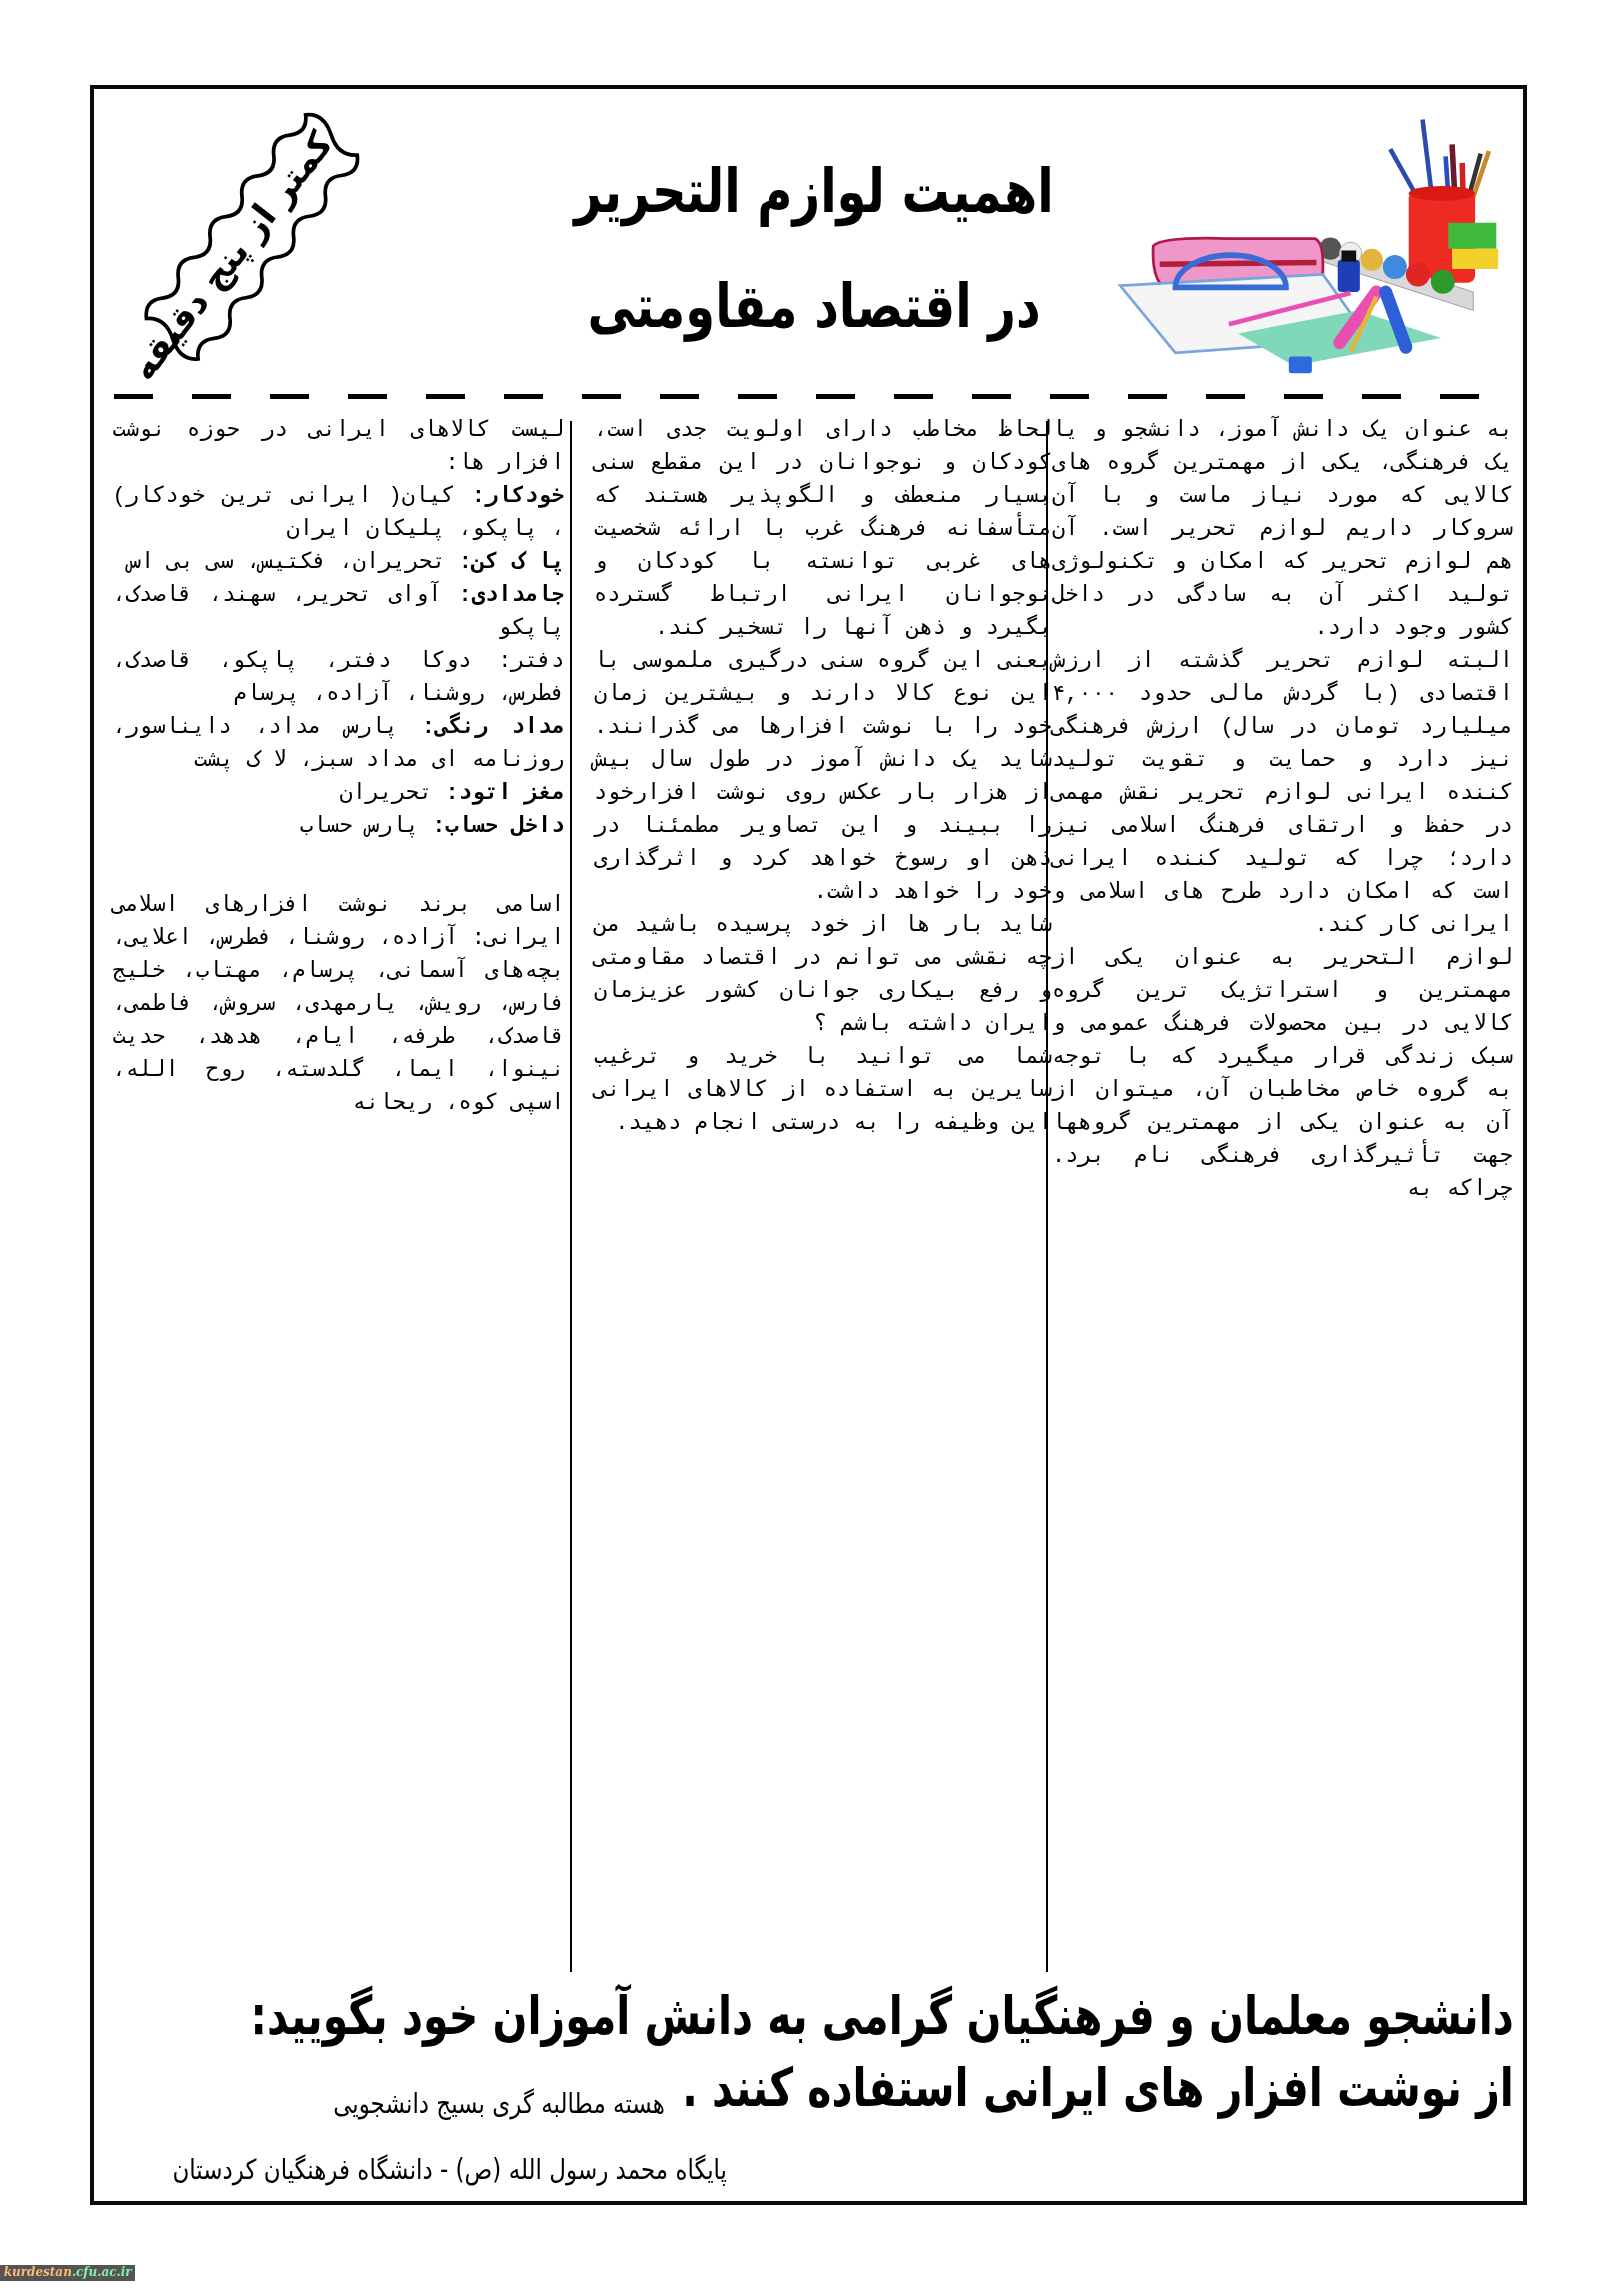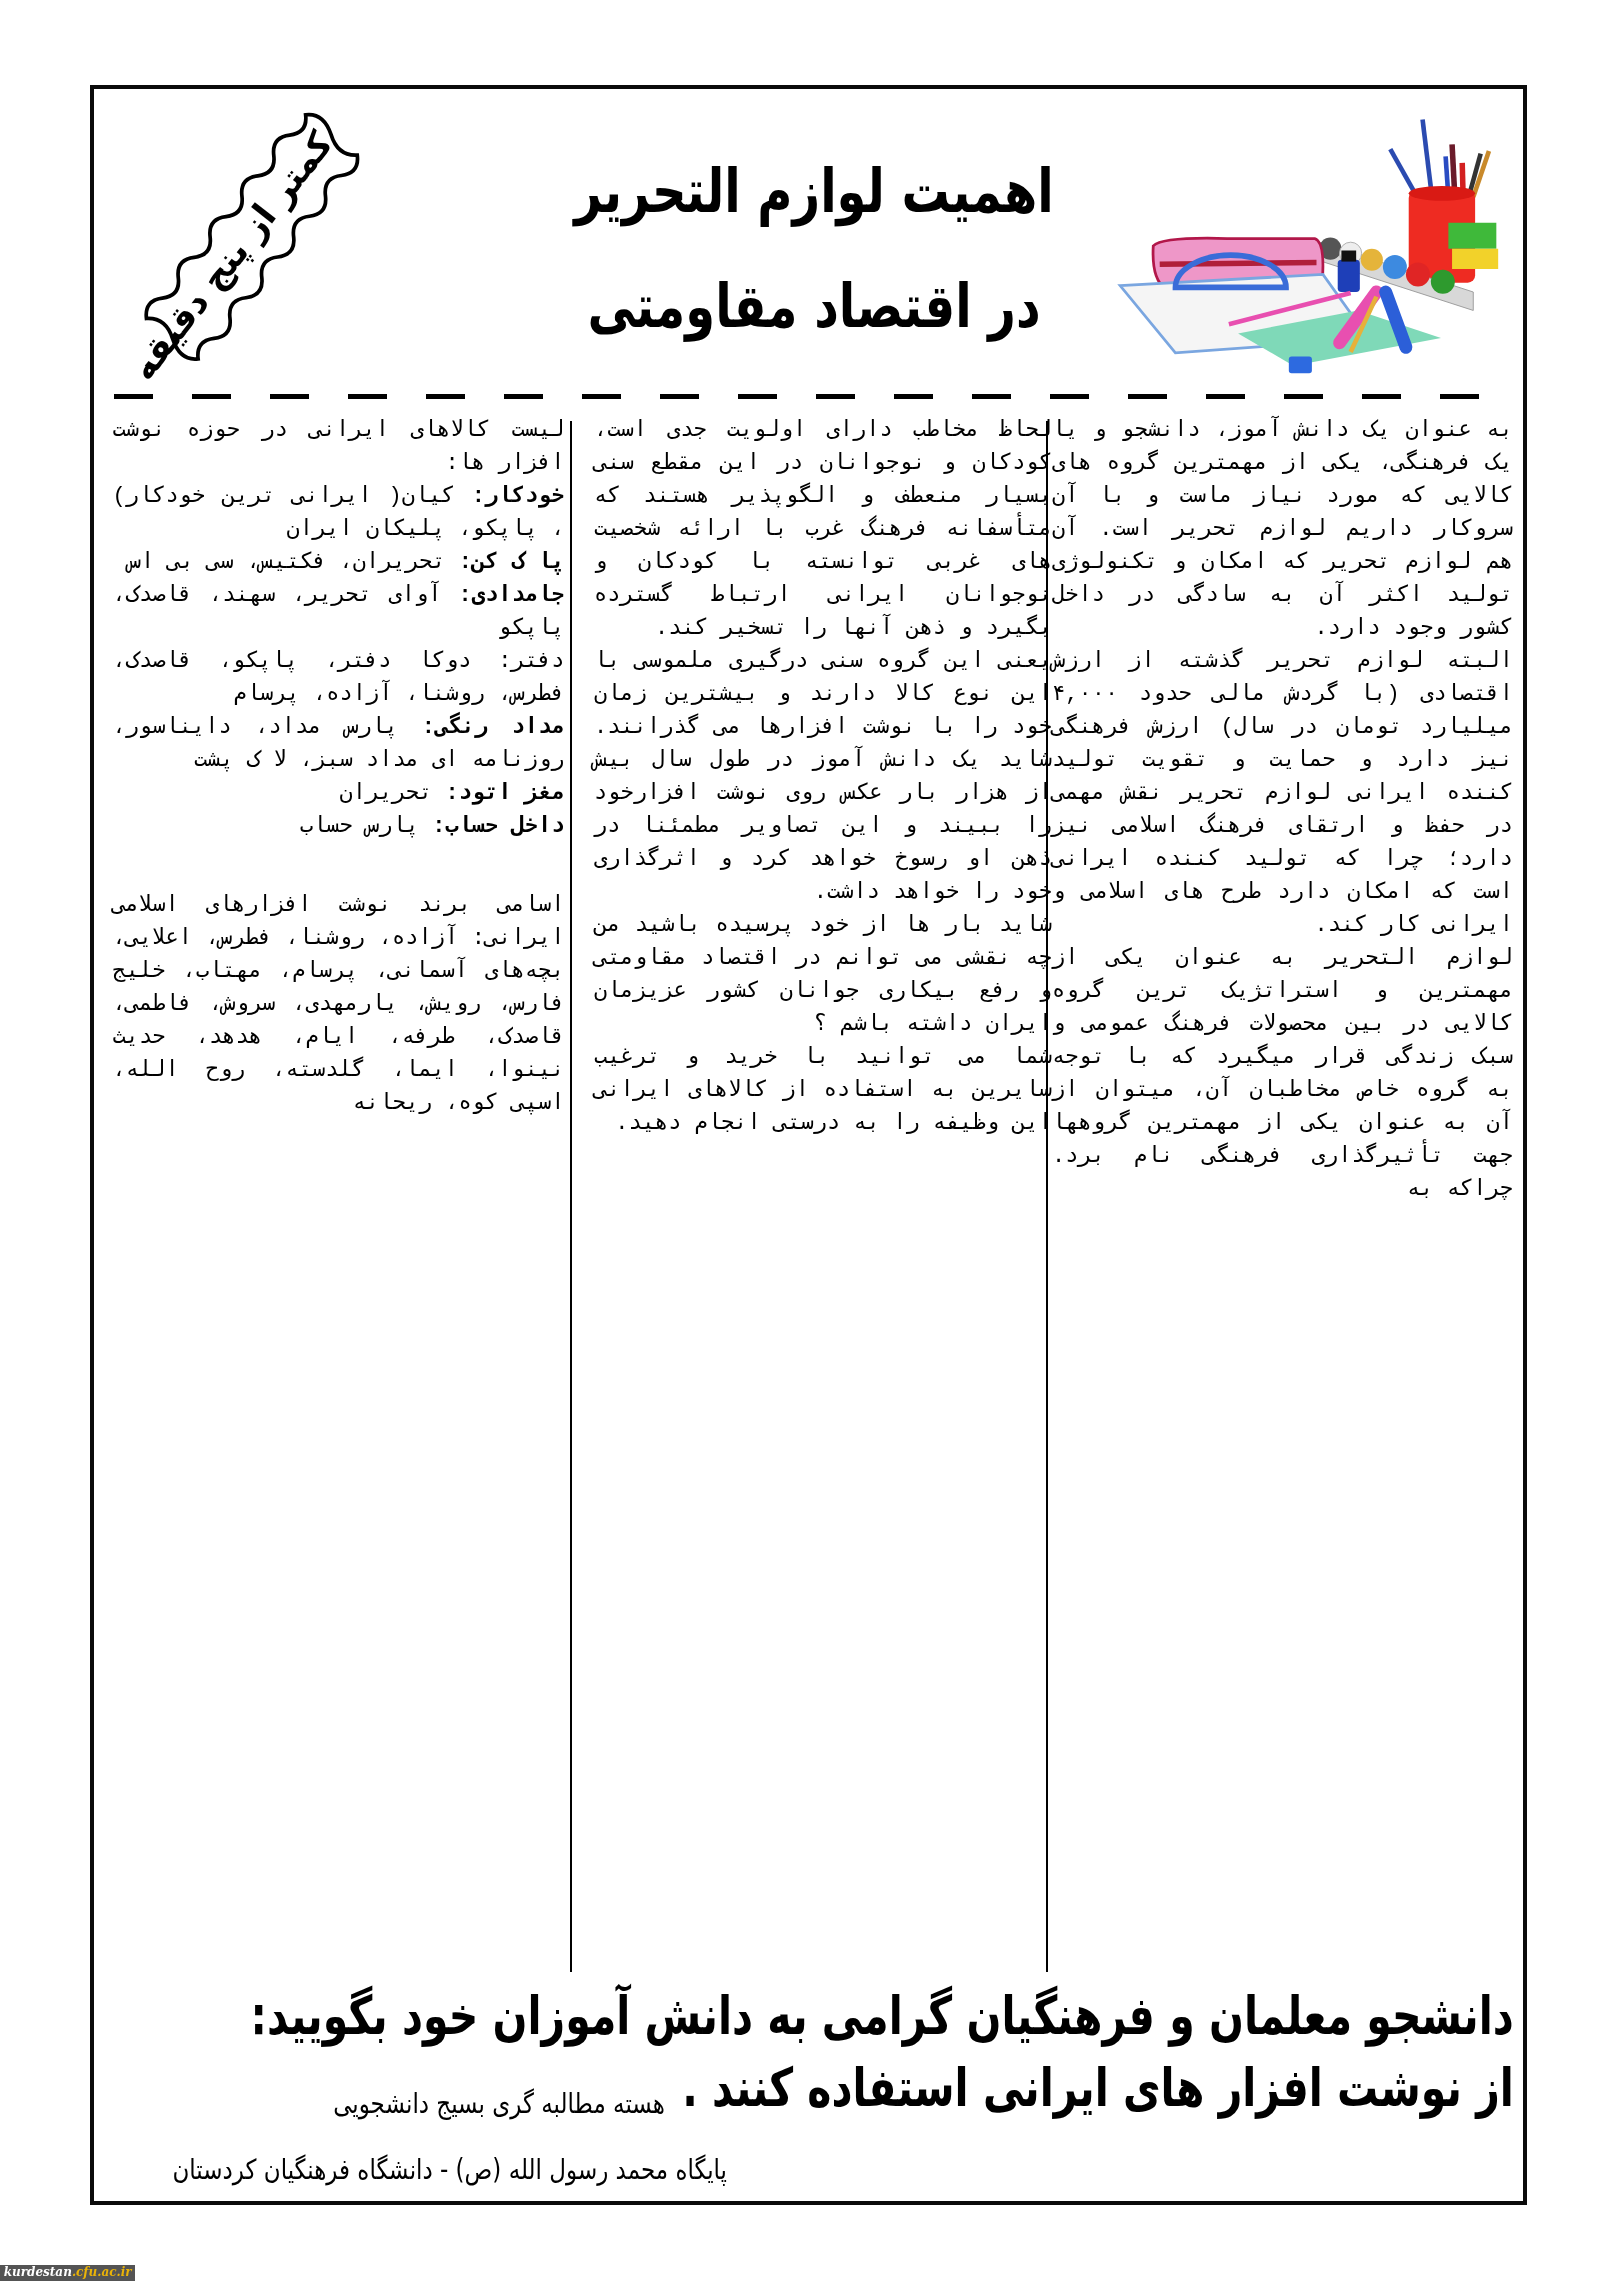--- a/index.html
+++ b/index.html
@@ -66,22 +66,22 @@
     transform: scaleY(1.2); transform-origin: right center;
   }
   .credit.c1 { right: 858px; top: 2001px; }
   .credit.c2 { right: 796px; top: 2067px; }
 
   .watermark {
     position: absolute; left: 0; top: 2265px; height: 15.7px; padding: 0 3.7px;
     background: #545454; font-family: "DejaVu Serif", serif; font-style: italic; font-weight: bold;
     font-size: 12px; line-height: 15.7px;
   }
-  .watermark .wm-a { color: #ffffff; }
-  .watermark .wm-b { color: #eab308; }
+  .watermark .wm-a { color: #fdba74; }
+  .watermark .wm-b { color: #86efac; }
 </style>
 </head>
 <body>
 
 <div class="frame">
 
   <div class="header">
     <div class="badge">
       <svg width="277" height="277" viewBox="0 0 300 300">
         <g transform="rotate(-52 150 150)">

